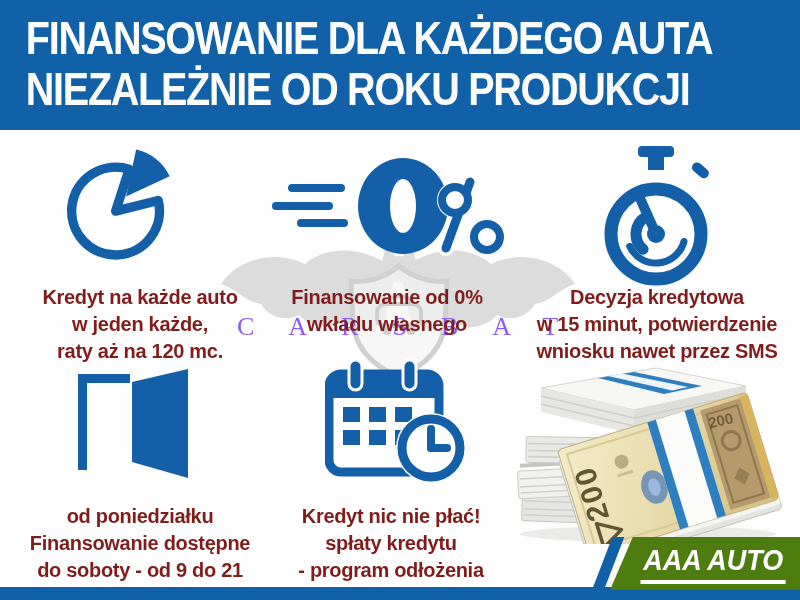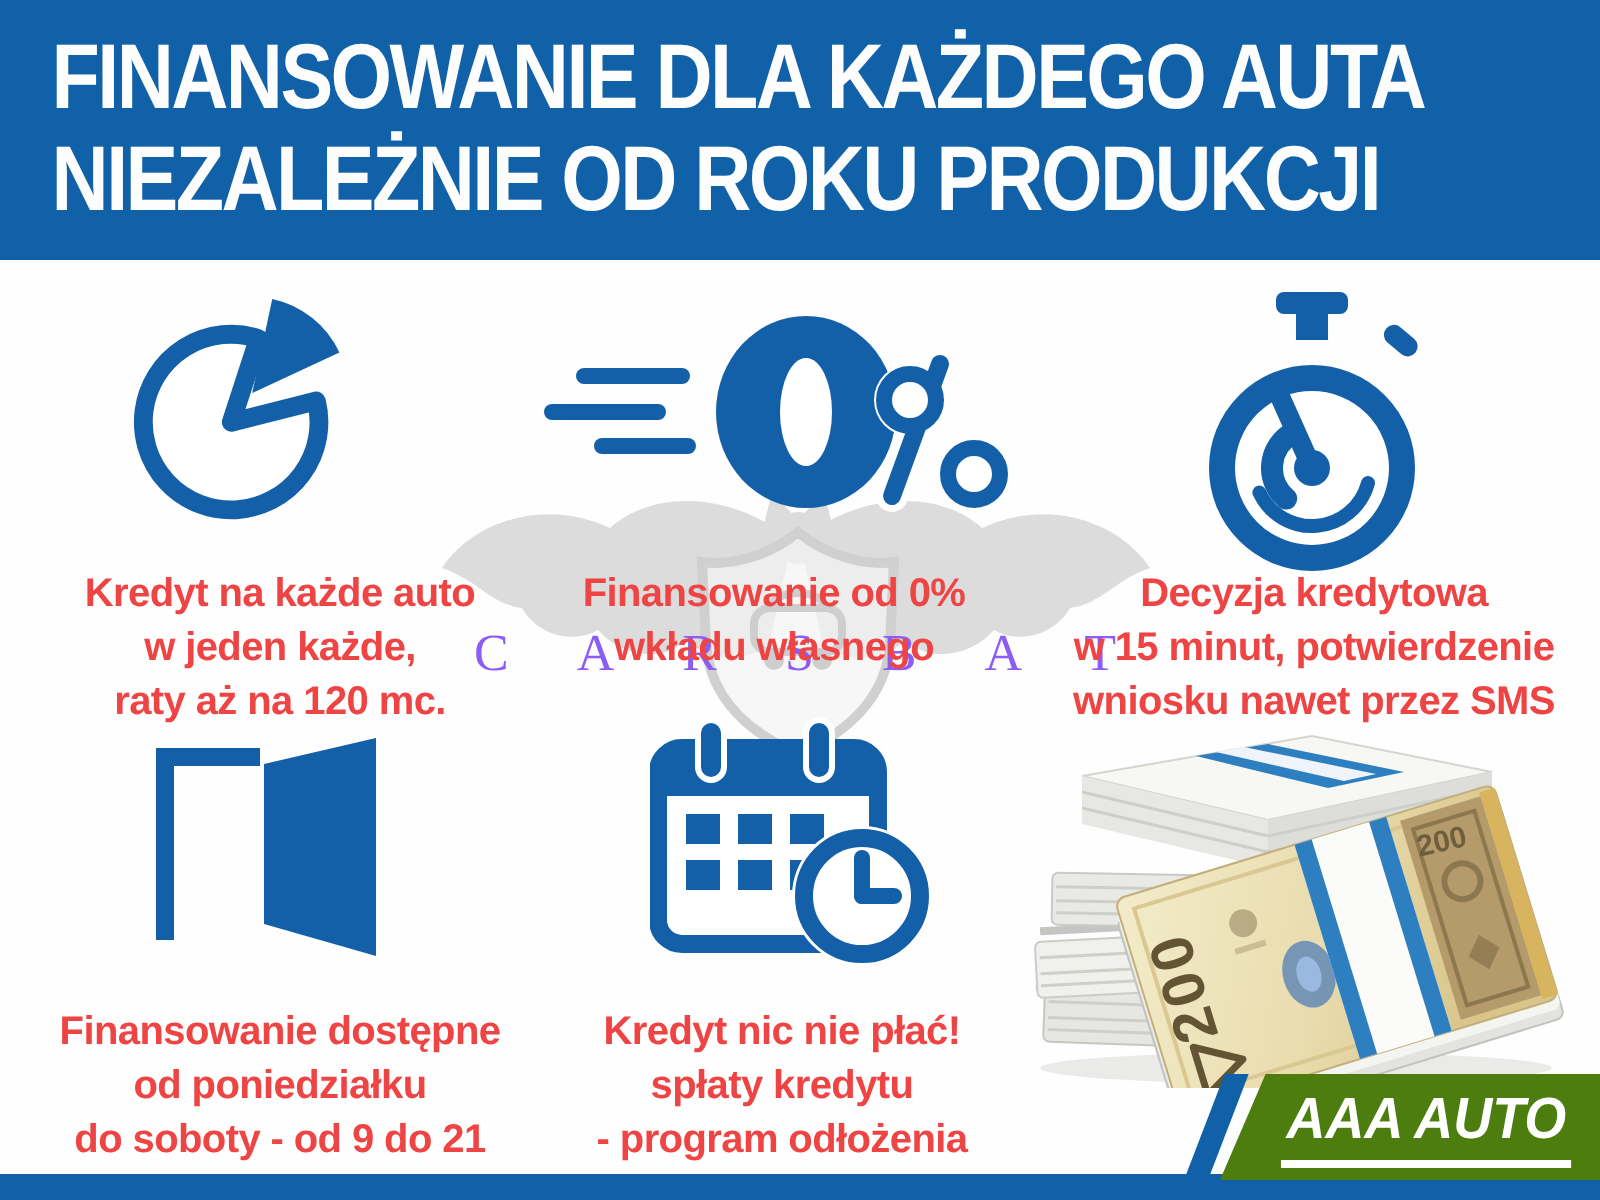--- a/index.html
+++ b/index.html
@@ -19,21 +19,21 @@
 
   
   .icon{position:absolute;}
   .ic-pie  {left:55px; top:142px;width:138px;height:132px;}
   .ic-zero {left:270px;top:140px;width:238px;height:135px;}
   .ic-watch{left:594px;top:146px;width:128px;height:145px;}
   .ic-door {left:70px; top:366px;width:125px;height:122px;}
   .ic-cal  {left:325px;top:358px;width:148px;height:128px;}
 
   
-  .cap{position:absolute;text-align:center;color:#ef4444;font-weight:700;font-size:20px;line-height:27px;letter-spacing:-.3px;}
+  .cap{position:absolute;text-align:center;color:#7f1d1d;font-weight:700;font-size:20px;line-height:27px;letter-spacing:-.3px;}
   .cap1{left:15px; top:284px;width:250px;}
   .cap2{left:272px;top:284px;width:230px;}
   .cap3{left:528px;top:284px;width:258px;text-align:center;}
   .cap4{left:8px;  top:503px;width:264px;}
   .cap5{left:277px;top:503px;width:228px;}
 
   
   .money{position:absolute;left:508px;top:360px;width:292px;height:184px;}
 
   
@@ -209,22 +209,22 @@
       <rect x="212" y="60" width="42" height="104" fill="#b59a6c"></rect>
       <rect x="217" y="66" width="32" height="92" fill="none" stroke="#8d774f" stroke-width="2"></rect>
       <circle cx="233" cy="98" r="9" fill="none" stroke="#8d774f" stroke-width="3"></circle>
       <path d="M233 126 l8 9 -8 9 -8 -9 z" fill="#8d774f" opacity="0.8"></path>
       <text x="216" y="80" font-family="Liberation Sans" font-size="15" font-weight="700" fill="#635433" opacity="0.85" transform="rotate(4 216 80)">200</text>
       <rect x="254" y="58" width="8" height="108" fill="#d9b45e"></rect>
     </g>
   </svg>
 
   <div class="cap cap4">
+    <div>od poniedziałku</div>
     <div>Finansowanie dostępne</div>
-    <div>od poniedziałku</div>
     <div>do soboty - od 9 do 21</div>
   </div>
   <div class="cap cap5">
     <div>Kredyt nic nie płać!</div>
     <div>spłaty kredytu</div>
     <div>- program odłożenia</div>
   </div>
 
   <div class="bottom-strip"></div>
   <div class="logo-stripe"></div>

